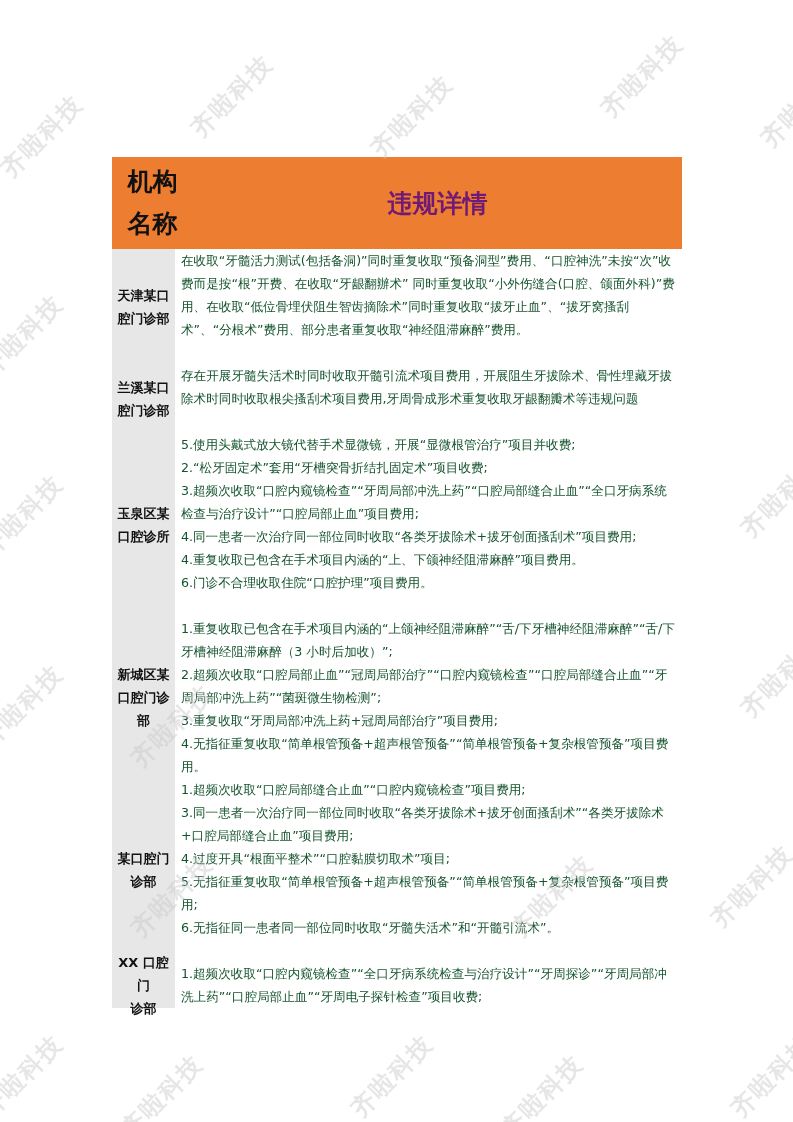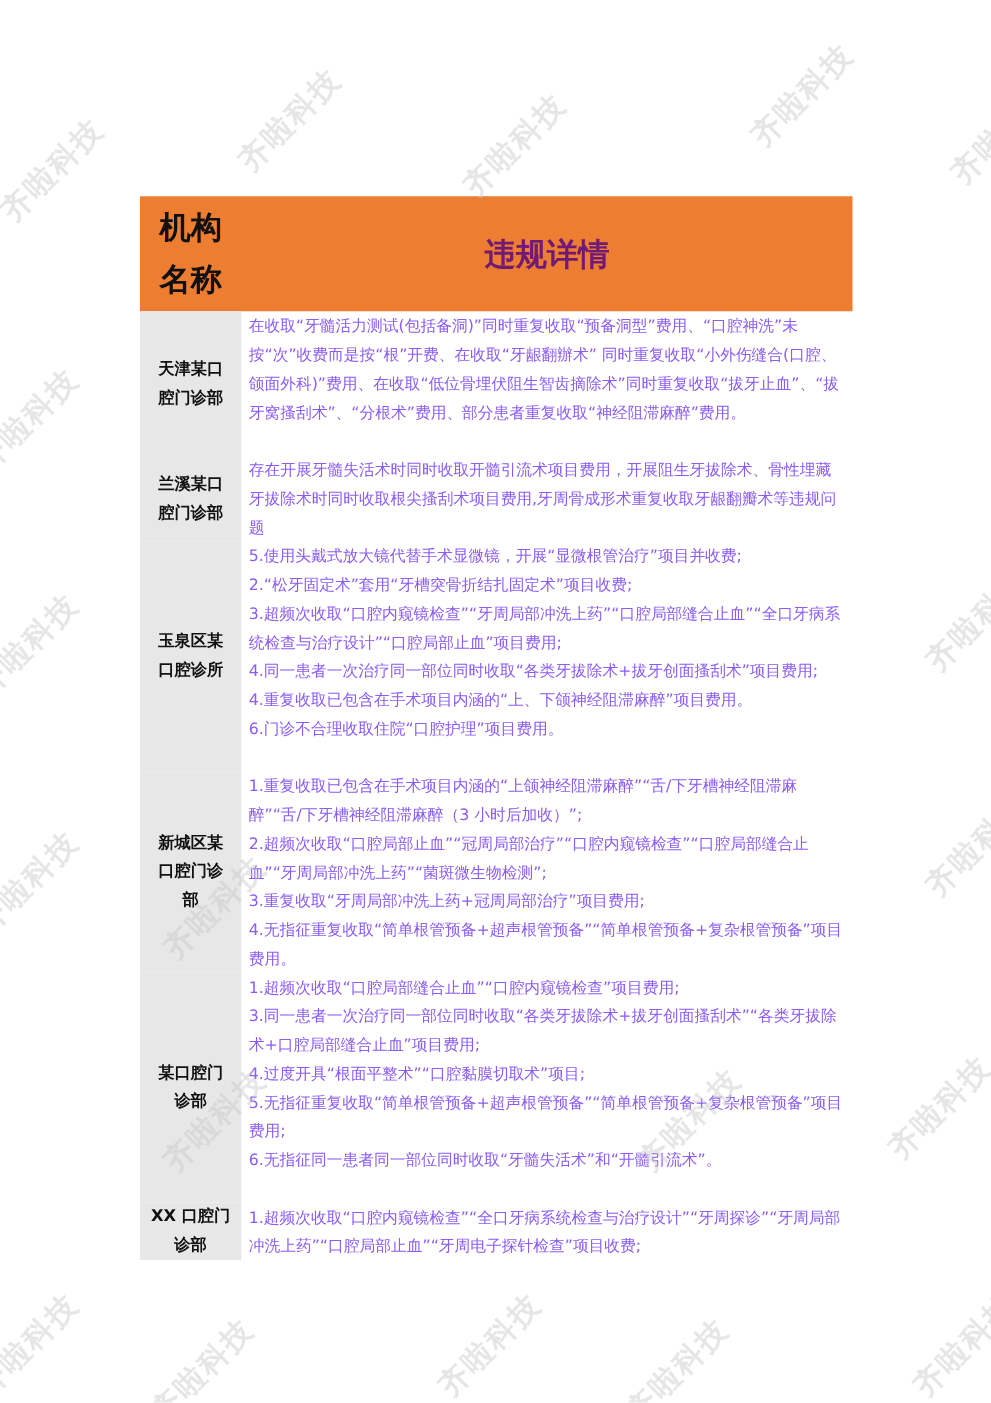--- a/index.html
+++ b/index.html
@@ -22,26 +22,26 @@
     width: 81px; display: flex; align-items: center; justify-content: center;
     font-size: 25px; font-weight: bold; line-height: 42px; color: #111;
     text-align: center;
   }
   .header-detail {
     flex: 1; display: flex; align-items: center; justify-content: center;
     font-size: 25px; font-weight: bold; color: #701a75;
   }
   .row { display: flex; }
   .org-cell {
-    width: 81px; background: #e7e7e7; display: flex; align-items: center; justify-content: center;
+    width: 63px; background: #e7e7e7; display: flex; align-items: center; justify-content: center;
     font-size: 13px; font-weight: bold; text-align: center; line-height: 23px; color: #111;
     padding: 0 2px; box-sizing: border-box;
   }
   .detail-cell {
-    flex: 1; padding: 0 6px 0 6px; font-size: 12.6px; line-height: 23px; color: #8b5cf6;
+    flex: 1; padding: 0 6px 0 6px; font-size: 12.6px; line-height: 23px; color: #14532d;
     box-sizing: border-box;
   }
   .detail-line { display: block; }
 </style>
 </head>
 <body>
 
 <div class="watermark" style="left:-10px; top:120px;">齐啦科技</div>
 <div class="watermark" style="left:180px; top:80px;">齐啦科技</div>
 <div class="watermark" style="left:360px; top:100px;">齐啦科技</div>

